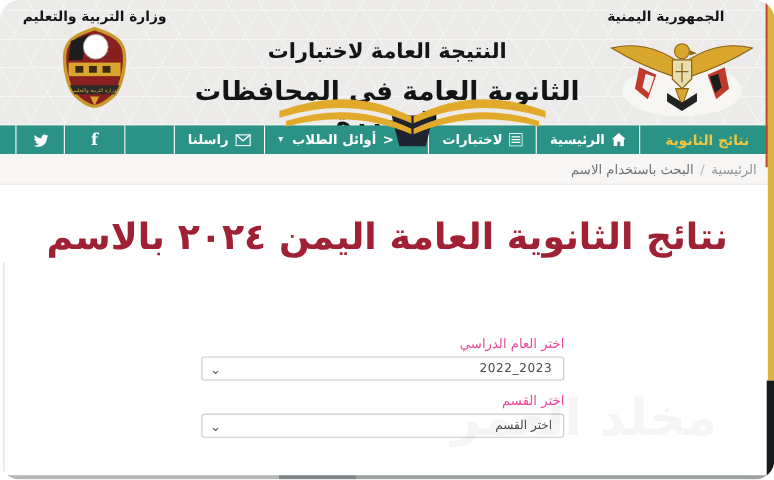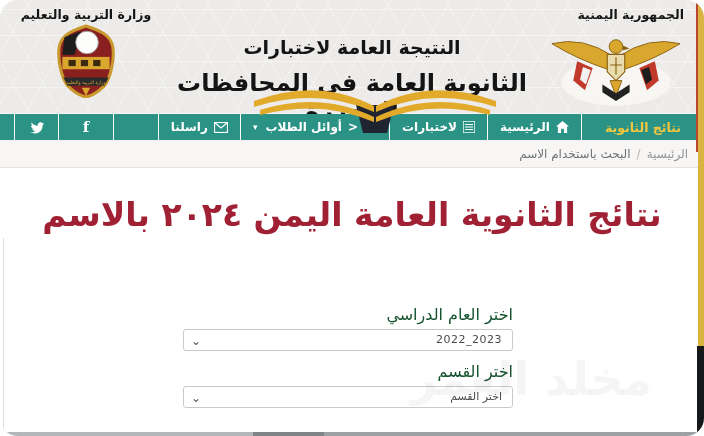--- a/index.html
+++ b/index.html
@@ -12,21 +12,21 @@
   
   .header {
     position:absolute; top:0; left:0; width:704px; height:114px;
     background-color:#ecebe9;
     background-image:
       repeating-linear-gradient(0deg,   rgba(255,255,255,.45) 0 1px, transparent 1px 26px),
       repeating-linear-gradient(60deg,  rgba(255,255,255,.35) 0 1px, transparent 1px 26px),
       repeating-linear-gradient(120deg, rgba(255,255,255,.35) 0 1px, transparent 1px 26px);
   }
   .ministry-block { position:absolute; top:7px; left:18px; width:136px; text-align:center; }
-  .republic-block { position:absolute; top:7px; right:20px; width:150px; text-align:right; }
+  .republic-block { position:absolute; top:7px; right:2px; width:150px; text-align:left; }
   .logo-title { font-size:12.5px; font-weight:bold; color:#151515; margin-bottom:2px; white-space:nowrap; }
   .center-title { position:absolute; top:12px; left:50%; transform:translateX(-50%); width:430px; text-align:center; }
   .center-title .l1 { font-size:19px; font-weight:bold; color:#141414;margin-top:24px; }
   .center-title .l2 { font-size:24px; font-weight:bold; color:#141414; margin-top:11px; }
   .book-svg { position:absolute; top:77px; left:250px; width:250px; height:62px; z-index:3; }
   
   .navbar {
     position:absolute; top:114px; left:0; width:704px; height:26px;
     background:#2b9386; display:flex; flex-direction:row; align-items:stretch; z-index:2;
   }
@@ -52,21 +52,21 @@
   .crumb-home { color:#8f9699; cursor:pointer; }
   .crumb-sep { color:#b9b4b0; margin:0 6px; }
   .crumb-cur { color:#6d7477; }
   
   .main { position:absolute; top:168px; left:0; width:704px; height:264px; background:#ffffff; }
   .headline {
     margin-top:26px; text-align:center; font-size:33px; font-weight:bold;
     color:#a12134; letter-spacing:-0.5px; line-height:1.25;
   }
   .form-wrap { position:absolute; top:137px; right:191px; width:330px; }
-  .form-label { font-size:16px; color:#14532d; margin-bottom:5px; }
+  .form-label { font-size:12px; color:#ec4899; margin-bottom:5px; }
   .select-box {
     position:relative; width:330px; height:22px; background:#fff;
     border:1px solid #c9c9c9; border-radius:3px; margin-bottom:11px; cursor:pointer;
   }
   .select-value {
     position:absolute; right:10px; top:0; height:20px; line-height:20px;
     font-size:11px; color:#4a4a4a; letter-spacing:0.5px;
   }
   .select-chevron {
     position:absolute; left:7px; top:1px; font-size:12px; color:#555; line-height:20px;

